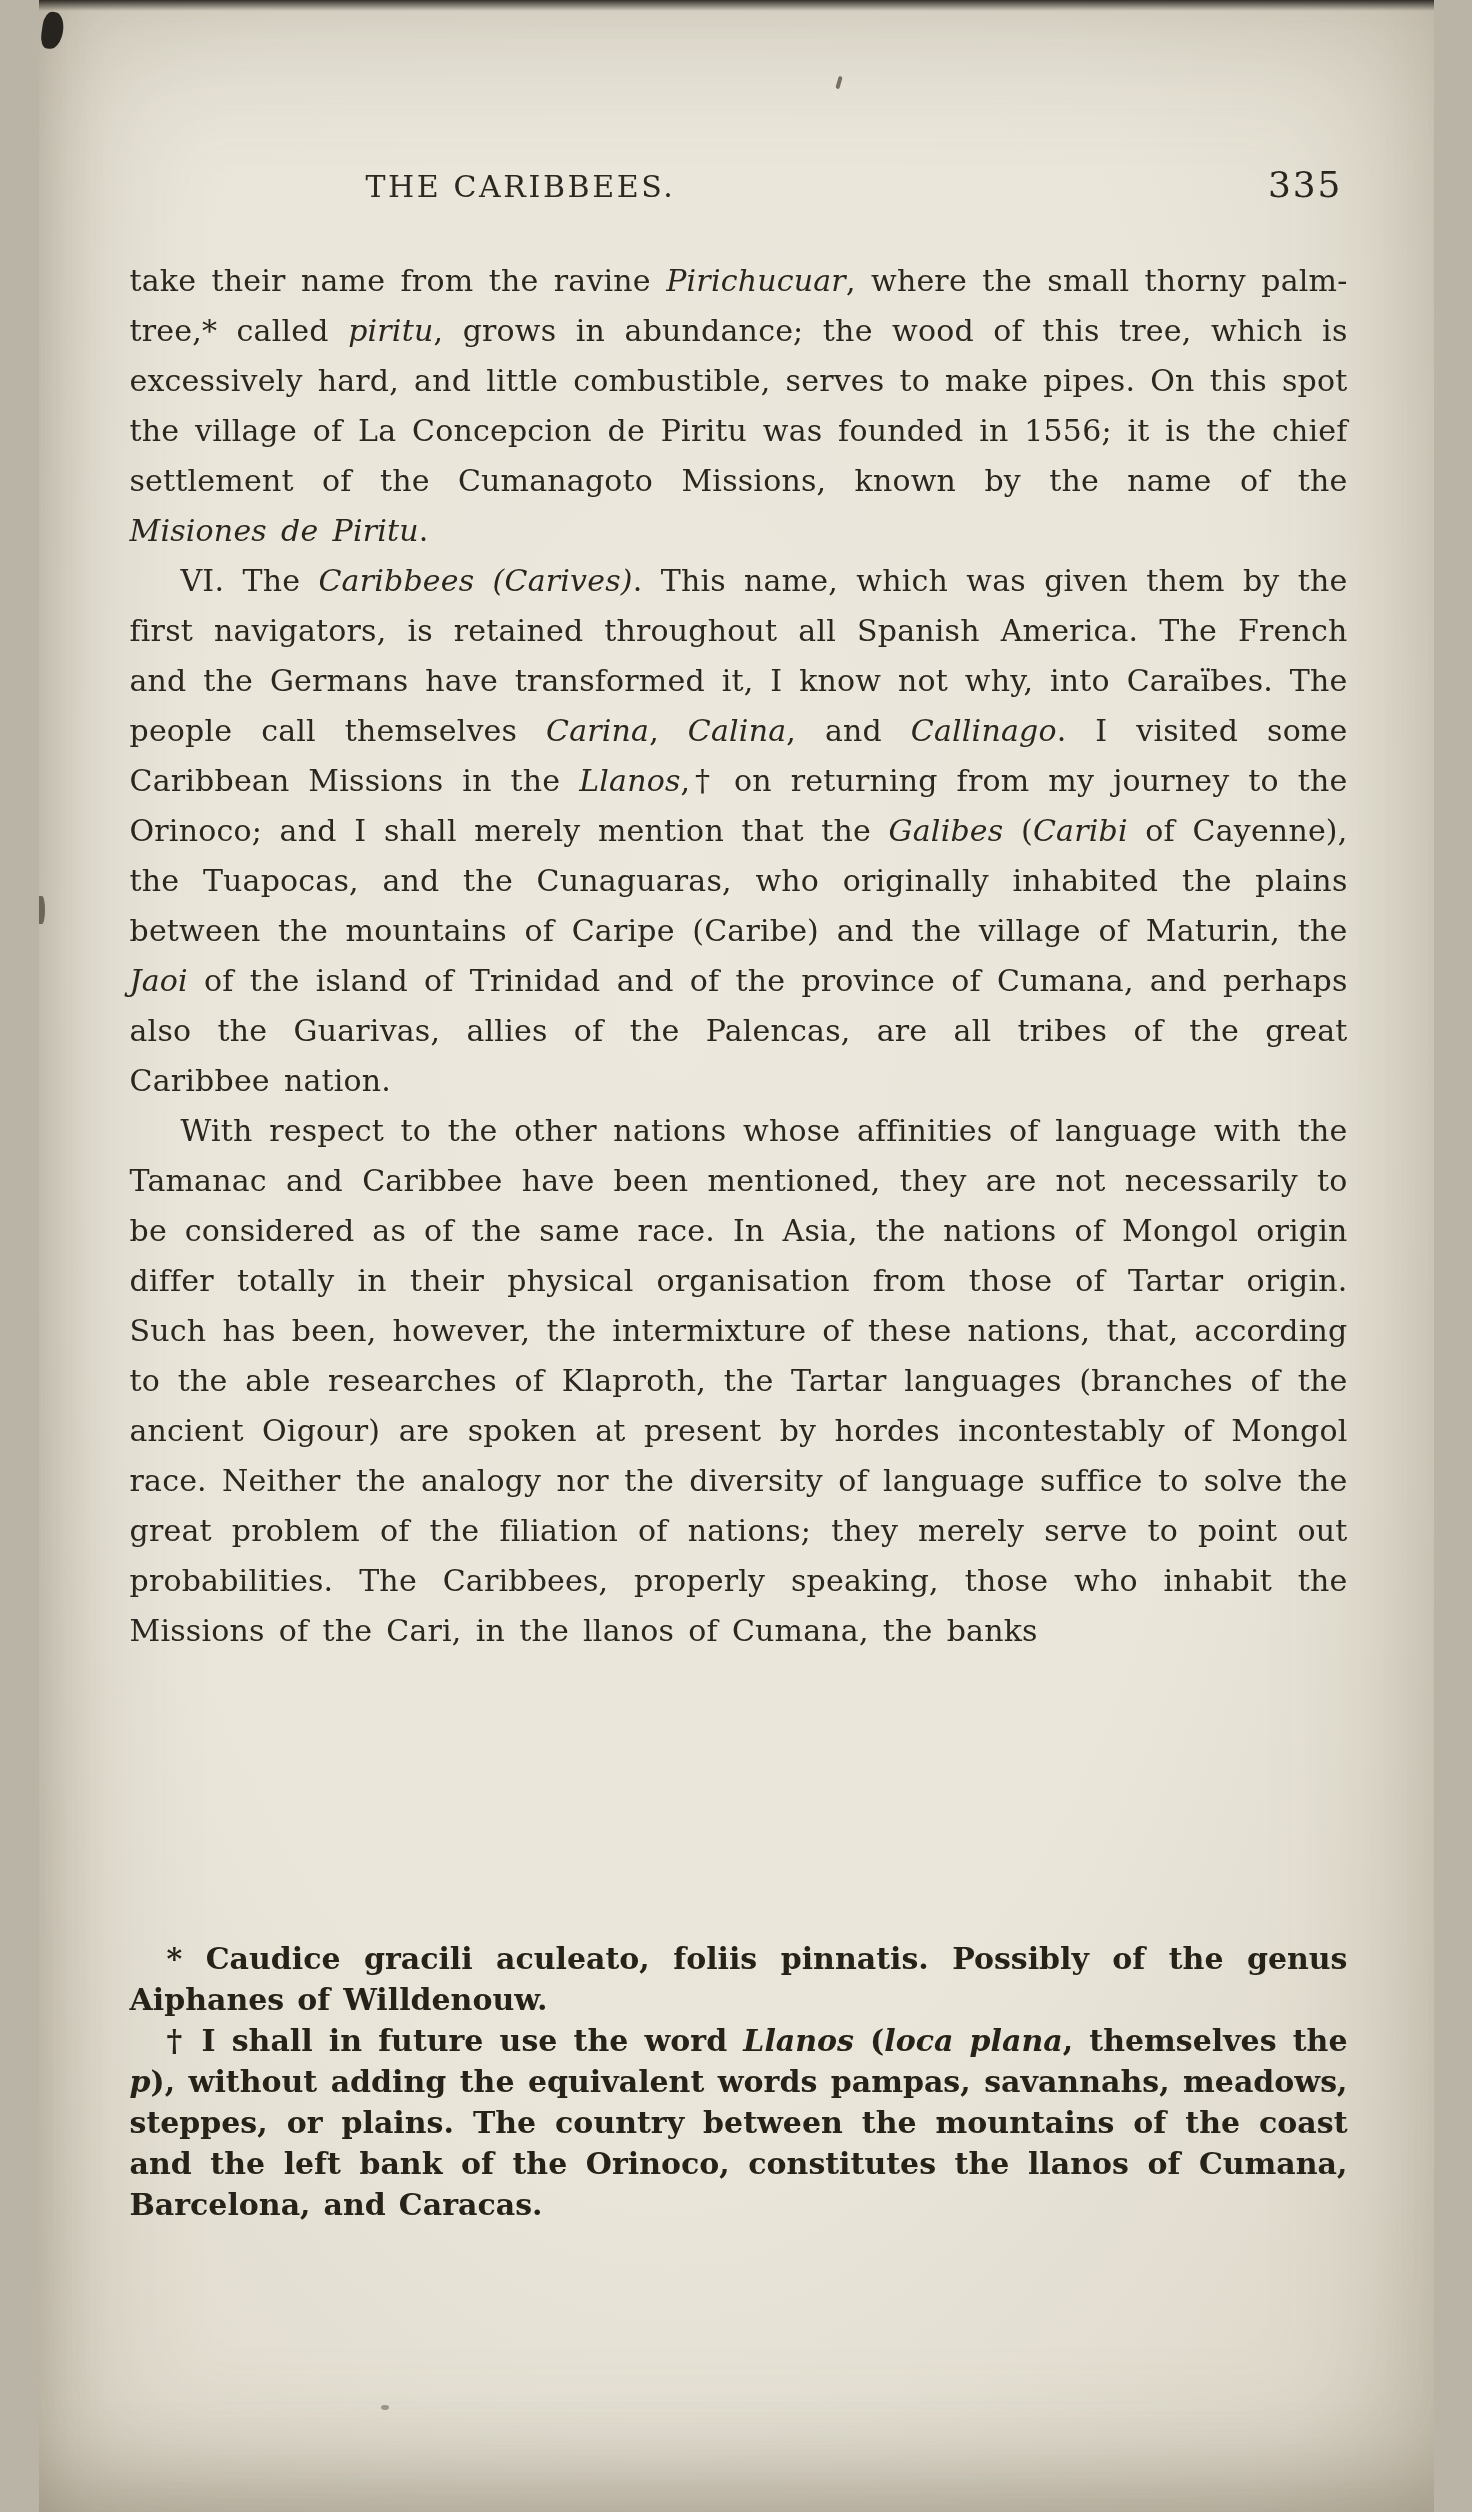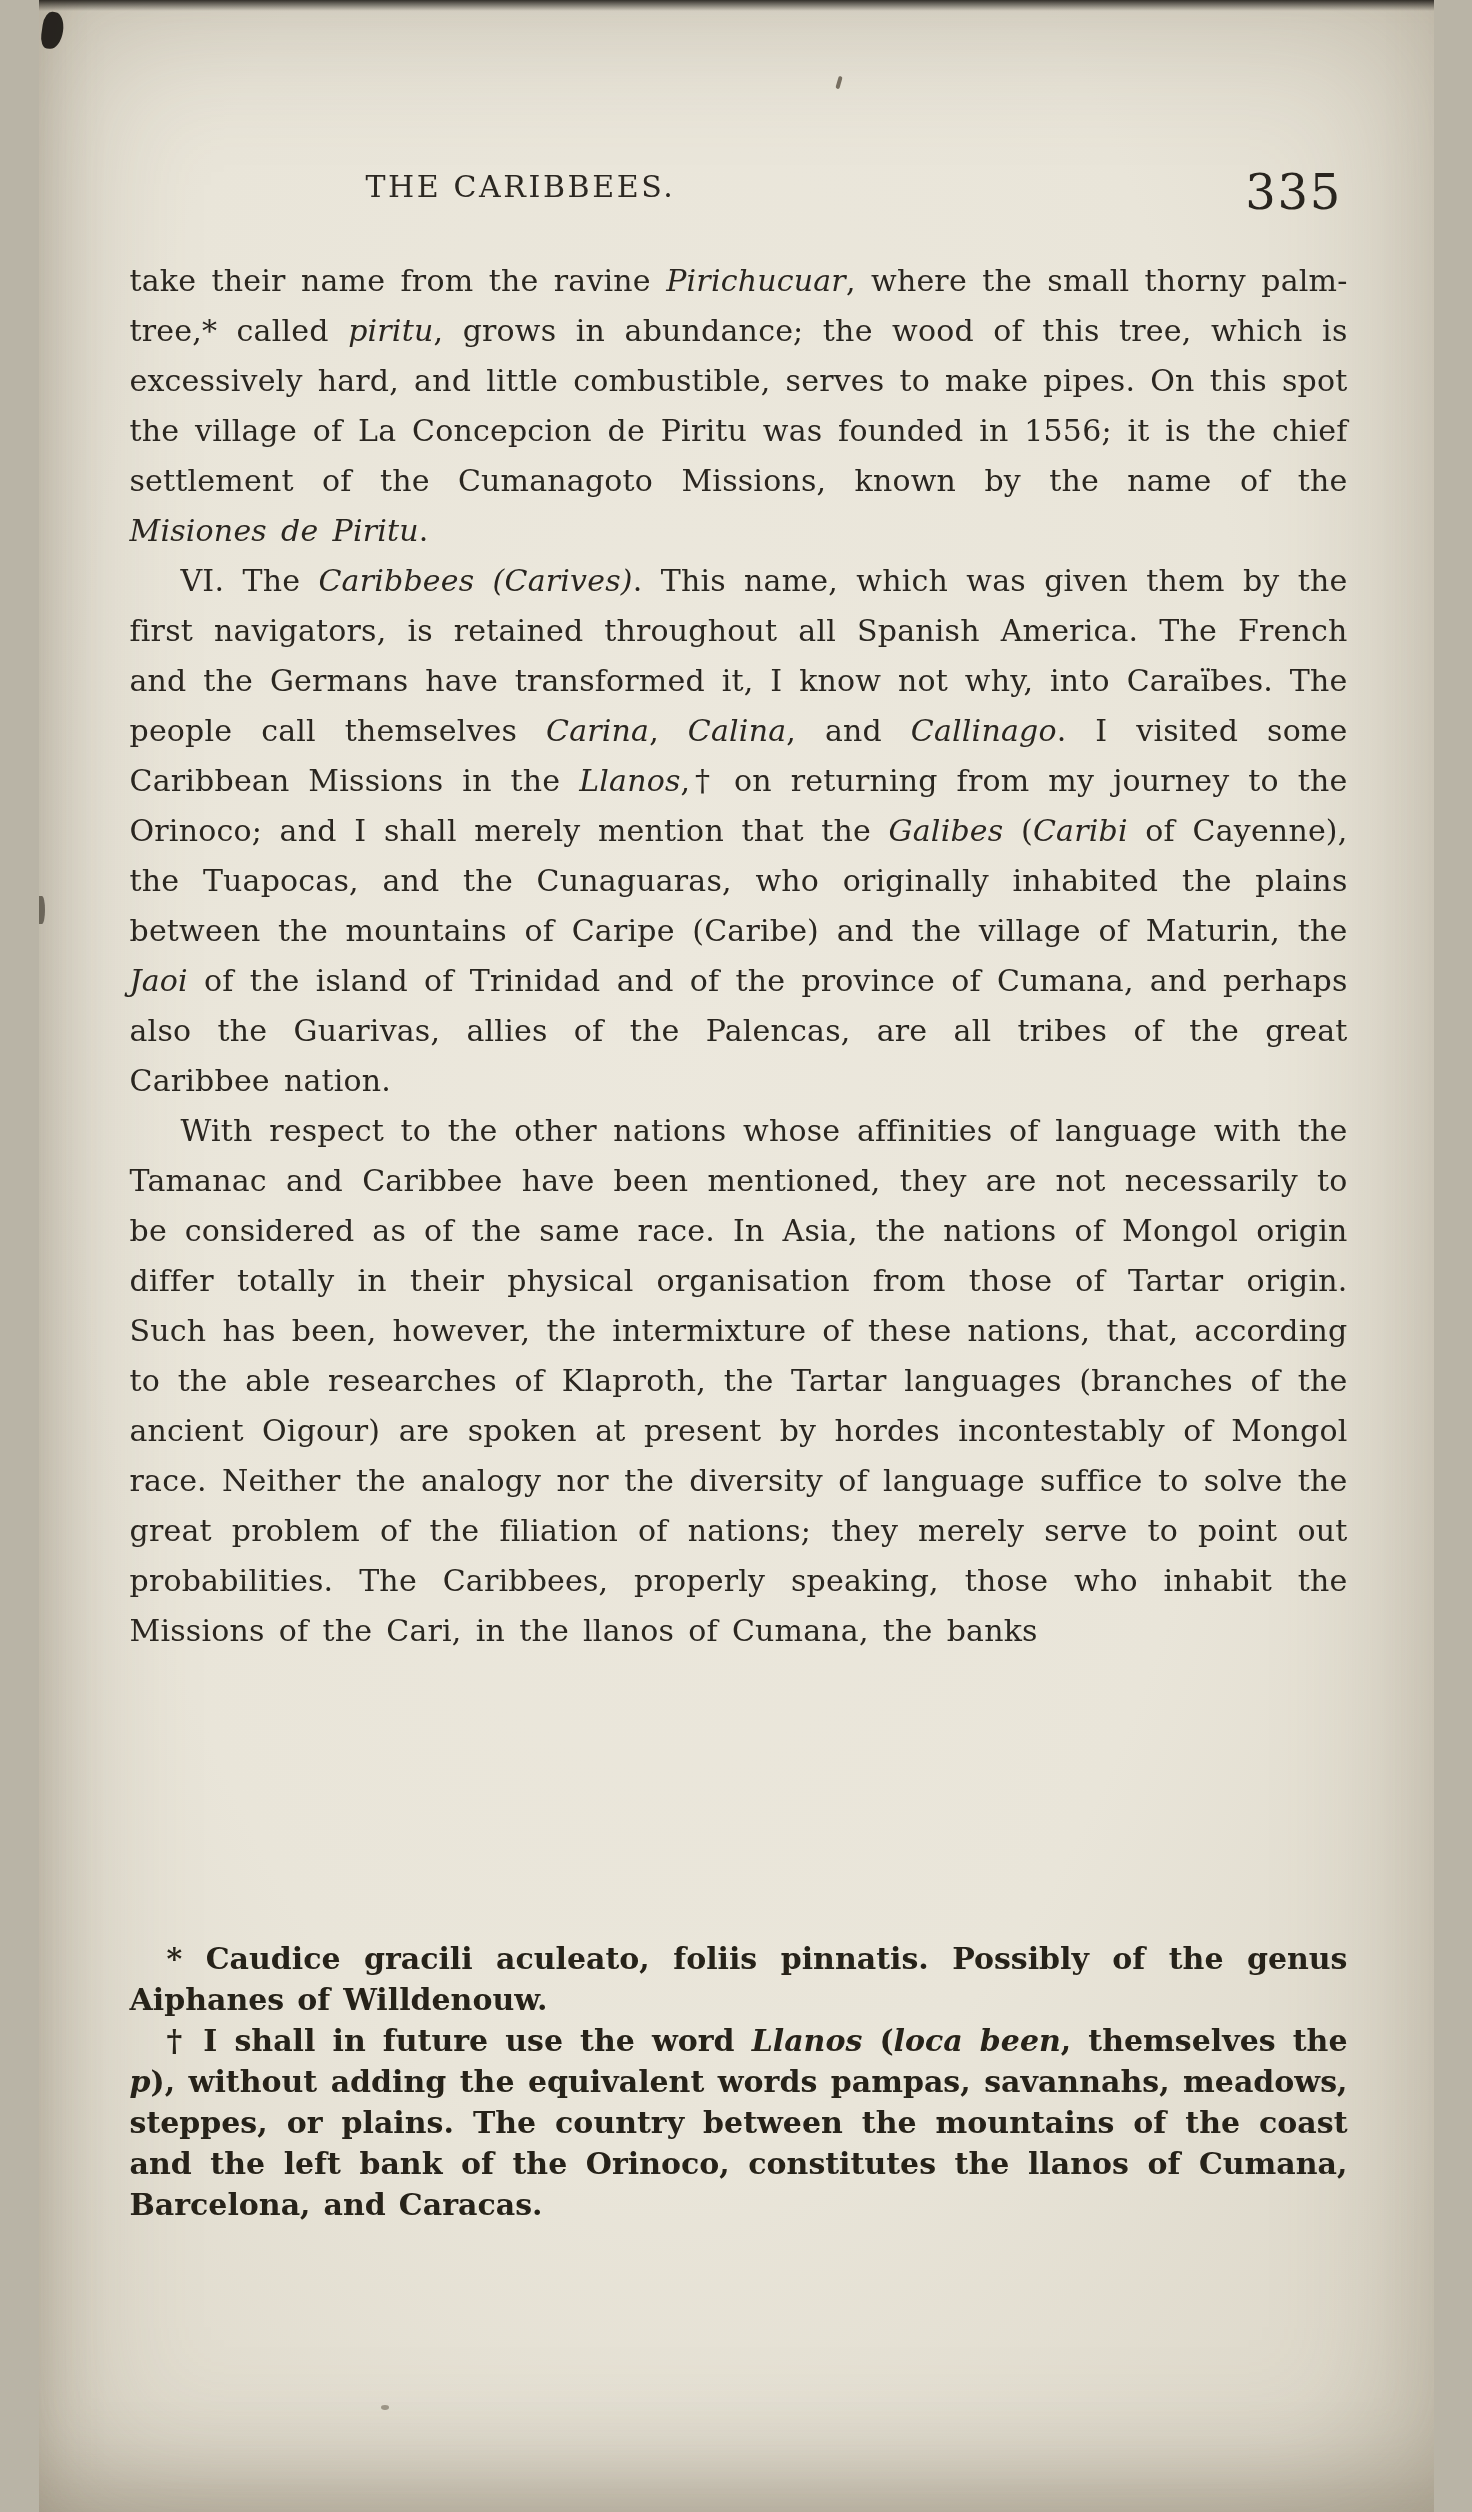--- a/index.html
+++ b/index.html
@@ -73,21 +73,21 @@
   .running-title {
     position: absolute;
     left: 236px; top: 5.3px;
     font-size: 30px;
     letter-spacing: 2.6px;
     color: #2c2822;
   }
   .page-number {
     position: absolute;
     right: 5.3px; top: 0;
-    font-size: 48px;
+    font-size: 36px;
     letter-spacing: 1.8px;
     color: #29251f;
   }
 
   
   .body-text {
     position: absolute;
     top: 256px; left: 91px;
     width: 1218px;
     font-size: 30px;
@@ -131,17 +131,17 @@
   </div>
 
   <div class="body-text">
     <p class="para"><span>take their name from the ravine </span><i>Pirichucuar</i><span>, where the small thorny palm-tree,* called </span><i>piritu</i><span>, grows in abundance; the wood of this tree, which is excessively hard, and little combustible, serves to make pipes. On this spot the village of La Concepcion de Piritu was founded in 1556; it is the chief settlement of the Cumanagoto Missions, known by the name of the </span><i>Misiones de Piritu</i><span>.</span></p>
     <p class="para indent"><span>VI. The </span><i>Caribbees (Carives)</i><span>. This name, which was given them by the first navigators, is retained throughout all Spanish America. The French and the Germans have transformed it, I know not why, into Caraïbes. The people call themselves </span><i>Carina</i><span>, </span><i>Calina</i><span>, and </span><i>Callinago</i><span>. I visited some Caribbean Missions in the </span><i>Llanos</i><span>,† on returning from my journey to the Orinoco; and I shall merely mention that the </span><i>Galibes</i><span> (</span><i>Caribi</i><span> of Cayenne), the Tuapocas, and the Cunaguaras, who originally inhabited the plains between the mountains of Caripe (Caribe) and the village of Maturin, the </span><i>Jaoi</i><span> of the island of Trinidad and of the province of Cumana, and perhaps also the Guarivas, allies of the Palencas, are all tribes of the great Caribbee nation.</span></p>
     <p class="para indent"><span>With respect to the other nations whose affinities of language with the Tamanac and Caribbee have been mentioned, they are not necessarily to be considered as of the same race. In Asia, the nations of Mongol origin differ totally in their physical organisation from those of Tartar origin. Such has been, however, the intermixture of these nations, that, according to the able researches of Klaproth, the Tartar languages (branches of the ancient Oigour) are spoken at present by hordes incontestably of Mongol race. Neither the analogy nor the diversity of language suffice to solve the great problem of the filiation of nations; they merely serve to point out probabilities. The Caribbees, properly speaking, those who inhabit the Missions of the Cari, in the llanos of Cumana, the banks</span></p>
   </div>
 
   <div class="footnotes">
     <p class="footnote"><span>* Caudice gracili aculeato, foliis pinnatis. Possibly of the genus Aiphanes of Willdenouw.</span></p>
-    <p class="footnote"><span>† I shall in future use the word </span><i>Llanos</i><span> (</span><i>loca been</i><span>, themselves the </span><i>p</i><span>), without adding the equivalent words pampas, savannahs, meadows, steppes, or plains. The country between the mountains of the coast and the left bank of the Orinoco, constitutes the llanos of Cumana, Barcelona, and Caracas.</span></p>
+    <p class="footnote"><span>† I shall in future use the word </span><i>Llanos</i><span> (</span><i>loca plana</i><span>, themselves the </span><i>p</i><span>), without adding the equivalent words pampas, savannahs, meadows, steppes, or plains. The country between the mountains of the coast and the left bank of the Orinoco, constitutes the llanos of Cumana, Barcelona, and Caracas.</span></p>
   </div>
 
 </div>
 
 
 </body></html>

